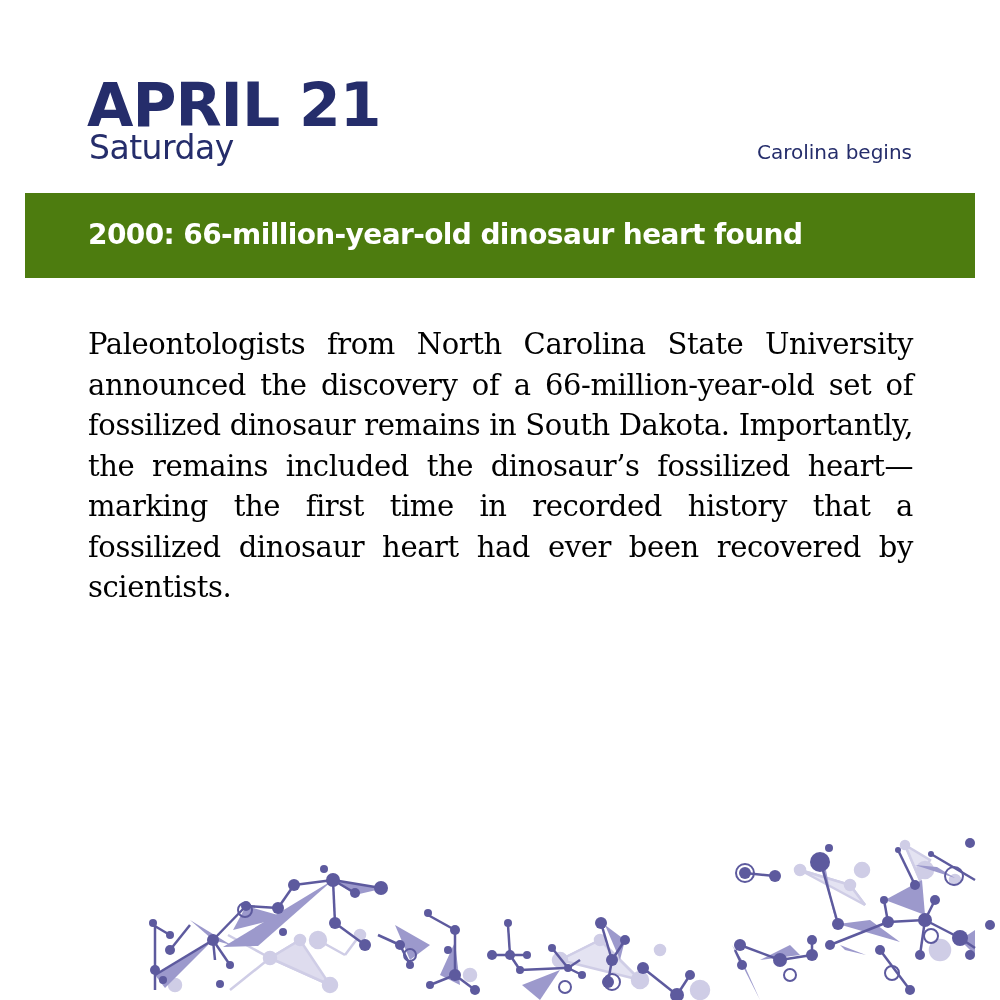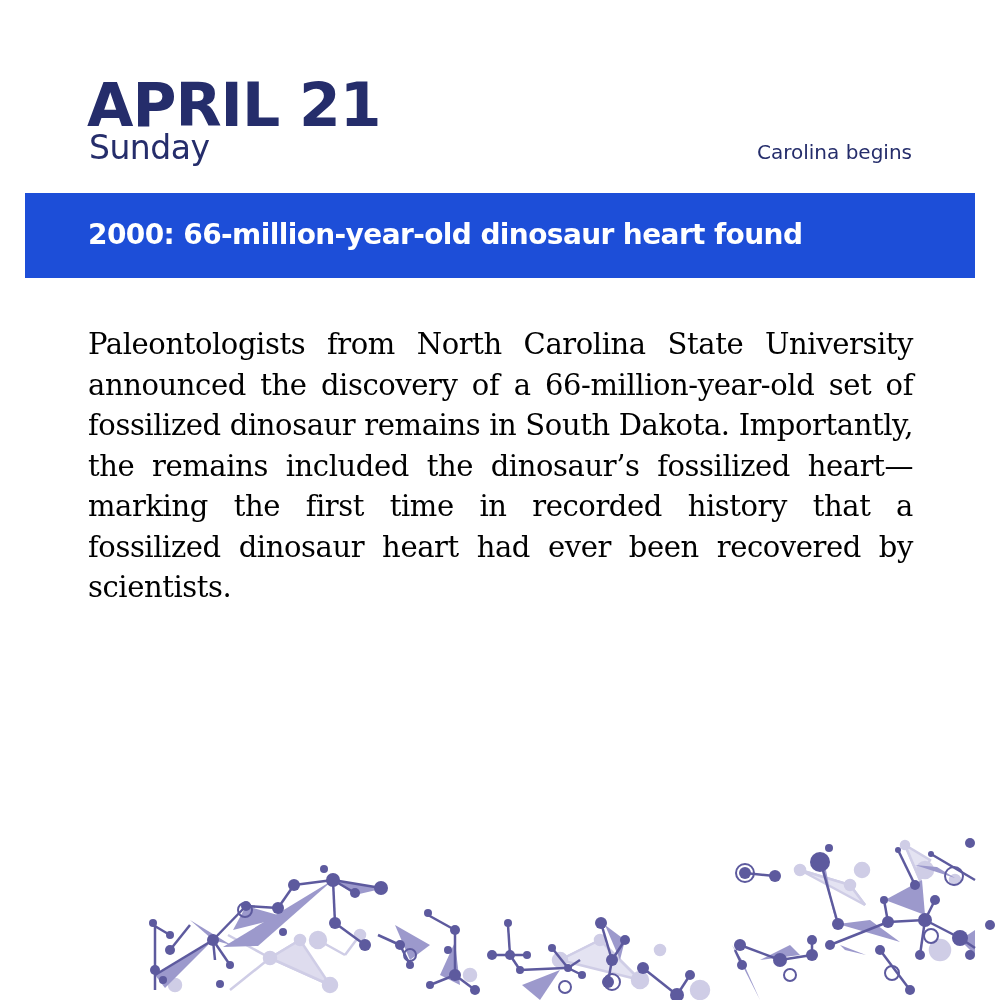--- a/index.html
+++ b/index.html
@@ -21,41 +21,41 @@
     color: #252d6b;
   }
   .holiday {
     position: absolute; right: 88px; top: 138px;
     font-family: "DejaVu Sans", sans-serif;
     font-size: 20px; line-height: 28px;
     color: #252d6b;
   }
   .banner {
     position: absolute; left: 25px; top: 193px; width: 950px; height: 85px;
-    background: #1d4ed8;
+    background: #4d7c0f;
   }
   .banner-title {
     position: absolute; left: 63px; top: 22px;
     font-family: "DejaVu Sans", sans-serif; font-weight: bold;
     font-size: 28px; line-height: 40px; letter-spacing: -0.6px;
     color: #ffffff; white-space: nowrap;
   }
   .body-text {
     position: absolute; left: 88px; top: 295px; width: 825px;
     font-family: "DejaVu Serif", serif;
     font-size: 29px; line-height: 40.5px;
     color: #000000; text-align: justify; letter-spacing: -0.4px;
   }
   .network { position: absolute; left: 0; top: 820px; width: 1000px; height: 180px; }
 </style>
 </head>
 <body>
 
 <h1 class="date-title">APRIL 21</h1>
-<div class="weekday">Sunday</div>
+<div class="weekday">Saturday</div>
 <div class="holiday">Carolina begins</div>
 
 <div class="banner">
   <div class="banner-title">2000: 66-million-year-old dinosaur heart found</div>
 </div>
 
 <p class="body-text">Paleontologists from North Carolina State University announced the discovery of a 66-million-year-old set of fossilized dinosaur remains in South Dakota. Importantly, the remains included the dinosaur’s fossilized heart—marking the first time in recorded history that a fossilized dinosaur heart had ever been recovered by scientists.</p>
 
 <svg class="network" viewBox="0 820 1000 180" xmlns="http://www.w3.org/2000/svg">
 

